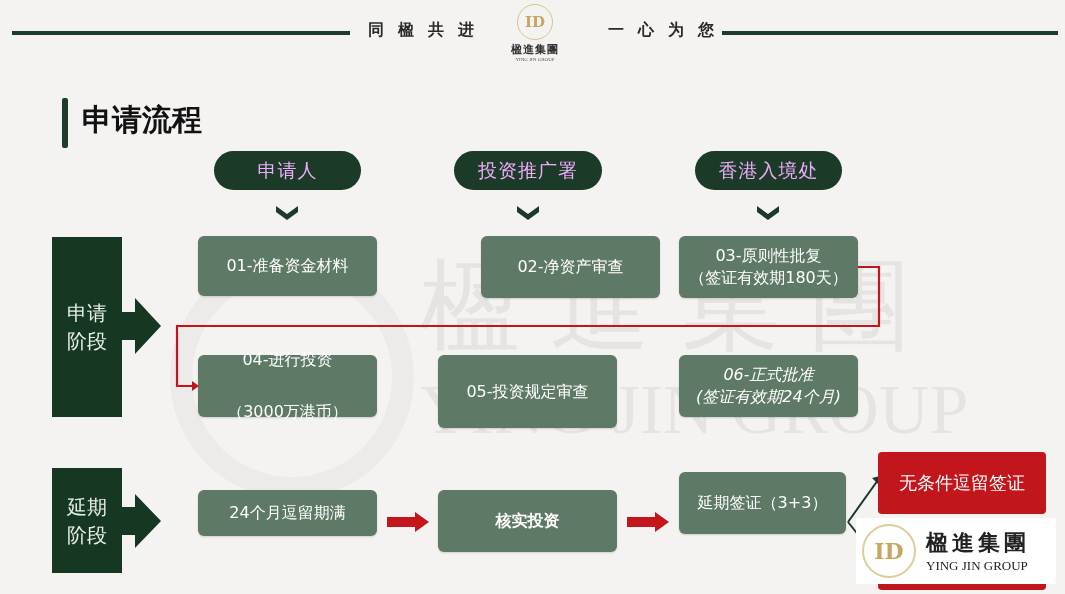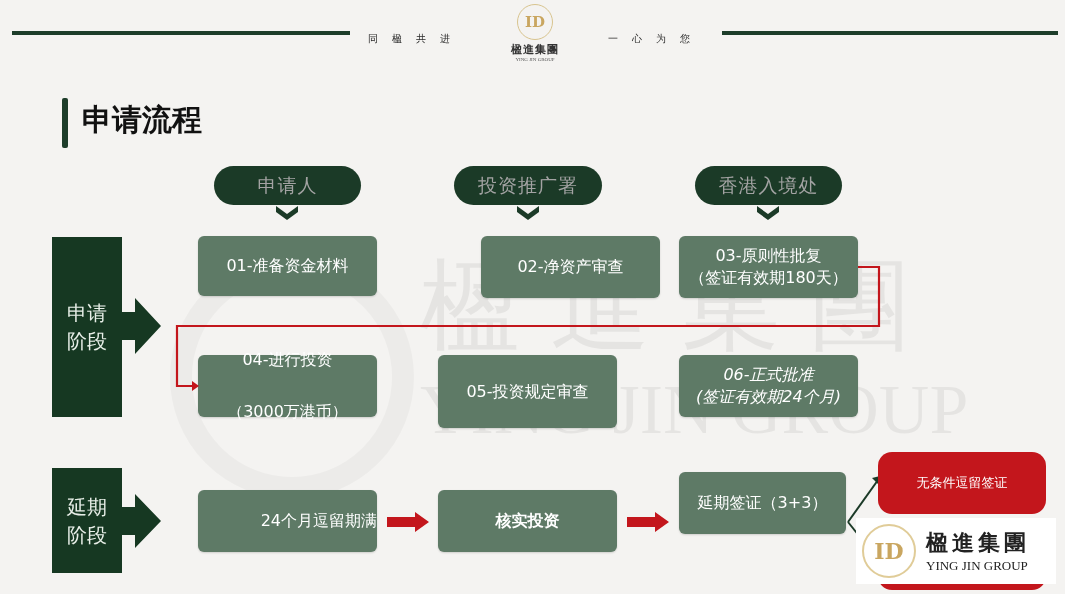--- a/index.html
+++ b/index.html
@@ -1,35 +1,35 @@
 <!DOCTYPE html>
 <html><head>
 <meta charset="utf-8">
 <style>
   html,body{margin:0;padding:0;}
   body{width:1065px;height:594px;position:relative;overflow:hidden;background:#f4f3f1;font-family:"DejaVu Sans","Liberation Sans",sans-serif;}
   .abs{position:absolute;}
   .hline{position:absolute;height:4px;background:#1d3d2a;top:31px;}
-  .slogan{position:absolute;top:32px;font-size:10px;color:#2a2a2a;letter-spacing:14px;font-weight:normal;}
+  .slogan{position:absolute;top:20px;font-size:16px;color:#2a2a2a;letter-spacing:14px;font-weight:bold;}
   .logo-top{position:absolute;left:505px;top:4px;width:60px;text-align:center;}
   .logo-circle{width:34px;height:34px;border-radius:50%;border:1.5px solid #d8c48e;margin:0 auto;display:flex;align-items:center;justify-content:center;color:#c9a660;font-weight:bold;font-size:15px;font-family:"DejaVu Serif",serif;}
   .logo-cn{font-size:11px;color:#333;font-family:"DejaVu Serif",serif;font-weight:bold;margin-top:2px;letter-spacing:1px;}
   .logo-en{font-size:5px;color:#555;font-family:"Liberation Serif",serif;}
   .title-bar{position:absolute;left:62px;top:98px;width:6px;height:50px;background:#1d3d2a;border-radius:2px;}
   .title{position:absolute;left:82px;top:100px;font-size:30px;font-weight:bold;color:#111;}
   .watermark-cn{position:absolute;left:420px;top:240px;font-size:100px;color:rgba(0,0,0,0.06);font-family:"DejaVu Serif",serif;letter-spacing:30px;white-space:nowrap;}
   .watermark-en{position:absolute;left:420px;top:370px;font-size:70px;color:rgba(0,0,0,0.06);font-family:"Liberation Serif",serif;white-space:nowrap;}
   .watermark-circle{position:absolute;left:170px;top:255px;width:200px;height:200px;border-radius:50%;border:22px solid rgba(0,0,0,0.03);}
-  .pill{position:absolute;top:166px;height:39px;background:#1b3a27;border-radius:20px;color:#a3a3a3;font-size:19px;display:flex;align-items:center;justify-content:center;letter-spacing:1px;font-family:"DejaVu Serif",serif;}
+  .pill{position:absolute;top:151px;height:39px;background:#1b3a27;border-radius:20px;color:#f0abfc;font-size:19px;display:flex;align-items:center;justify-content:center;letter-spacing:1px;font-family:"DejaVu Serif",serif;}
   .chev{position:absolute;top:204px;width:22px;height:16px;}
   .box{position:absolute;background:#5e7a66;border-radius:6px;color:#fff;font-size:16px;display:flex;flex-direction:column;align-items:center;justify-content:center;text-align:center;line-height:22px;box-shadow:0 1px 2px rgba(0,0,0,0.15);}
   .stage{position:absolute;left:52px;width:70px;background:#163822;color:#e8efe8;font-size:20px;display:flex;align-items:center;justify-content:center;text-align:left;line-height:28px;font-family:"DejaVu Serif",serif;}
   .stage-arrow{position:absolute;}
   .red-arrow{position:absolute;}
-  .redbox{position:absolute;background:#c3161c;border-radius:14px;color:#fff;font-size:13px;display:flex;align-items:center;justify-content:center;font-family:"DejaVu Serif",serif;}
+  .redbox{position:absolute;background:#c3161c;border-radius:4px;color:#fff;font-size:18px;display:flex;align-items:center;justify-content:center;font-family:"DejaVu Serif",serif;}
   .logo-br{position:absolute;left:856px;top:518px;width:200px;height:66px;background:#fff;display:flex;align-items:center;}
   .logo-br .circ{width:50px;height:50px;border-radius:50%;border:2px solid #e0cc98;margin-left:6px;display:flex;align-items:center;justify-content:center;color:#c9a660;font-weight:bold;font-size:22px;font-family:"DejaVu Serif",serif;}
   .logo-br .txt{margin-left:10px;}
   .logo-br .cn{font-size:22px;font-weight:bold;color:#222;font-family:"DejaVu Serif",serif;letter-spacing:4px;}
   .logo-br .en{font-size:13px;color:#222;font-family:"Liberation Serif",serif;}
 </style>
 </head>
 <body>
 
 <div class="hline" style="left:12px;width:338px;"></div>
@@ -97,21 +97,21 @@
   <path d="M22 119 L29 124 L22 129 Z" fill="#c3161c"></path>
 </svg>
 
 <div class="stage" style="top:468px;height:105px;">
   <div><span>延期</span><br><span>阶段</span></div>
 </div>
 <svg class="stage-arrow" style="left:121px;top:494px;" width="40" height="54" viewBox="0 0 40 54">
     <path d="M0 13 L14 13 L14 0 L40 27 L14 54 L14 41 L0 41 Z" fill="#163822"></path>
   </svg>
 
-<div class="box" style="left:198px;top:490px;width:179px;height:62px;align-items:flex-end;">
+<div class="box" style="left:198px;top:490px;width:179px;height:46px;">
   <span>24个月逗留期满</span>
 </div>
 <svg class="red-arrow" style="left:387px;top:512px;" width="42" height="20" viewBox="0 0 42 20">
     <path d="M0 5 L28 5 L28 0 L42 10 L28 20 L28 15 L0 15 Z" fill="#c3161c"></path>
   </svg>
 <div class="box" style="left:438px;top:490px;width:179px;height:62px;font-weight:bold;">
   <span>核实投资</span>
 </div>
 <svg class="red-arrow" style="left:627px;top:512px;" width="42" height="20" viewBox="0 0 42 20">
     <path d="M0 5 L28 5 L28 0 L42 10 L28 20 L28 15 L0 15 Z" fill="#c3161c"></path>

